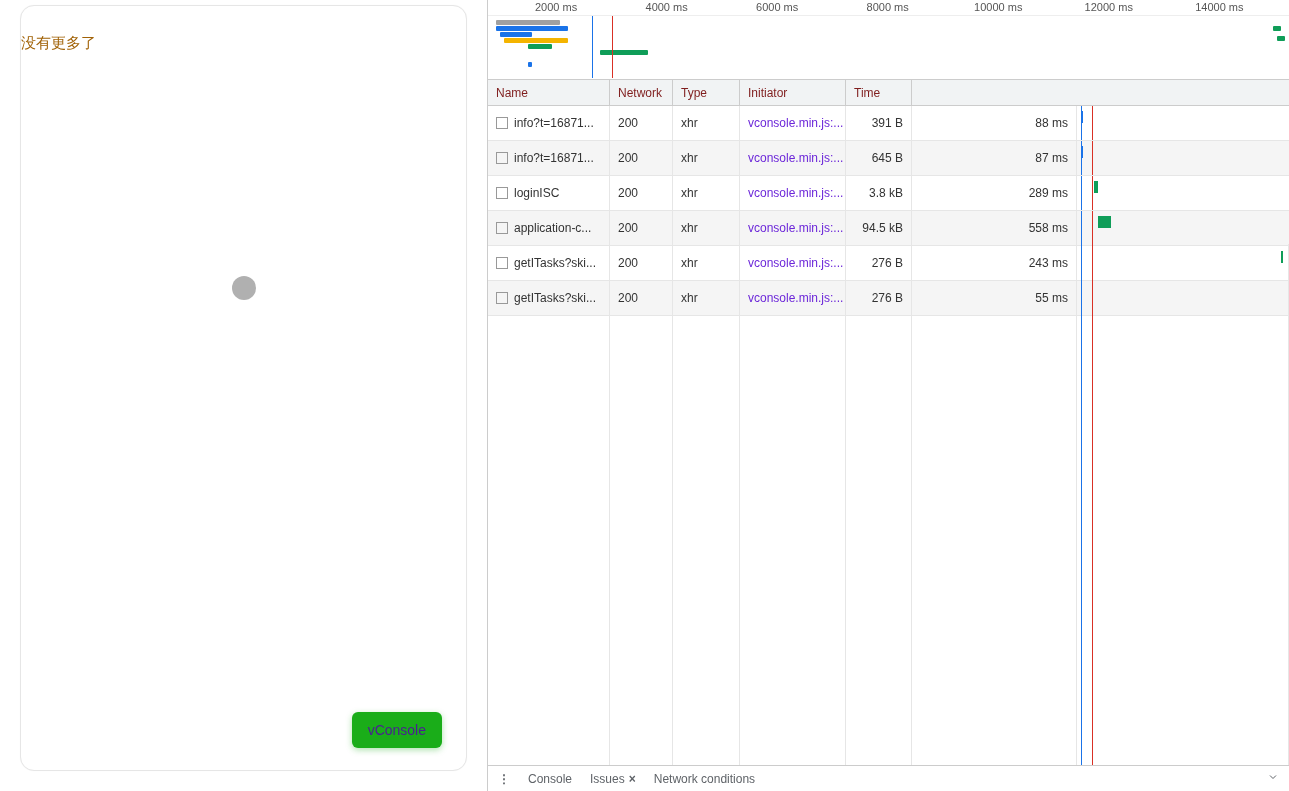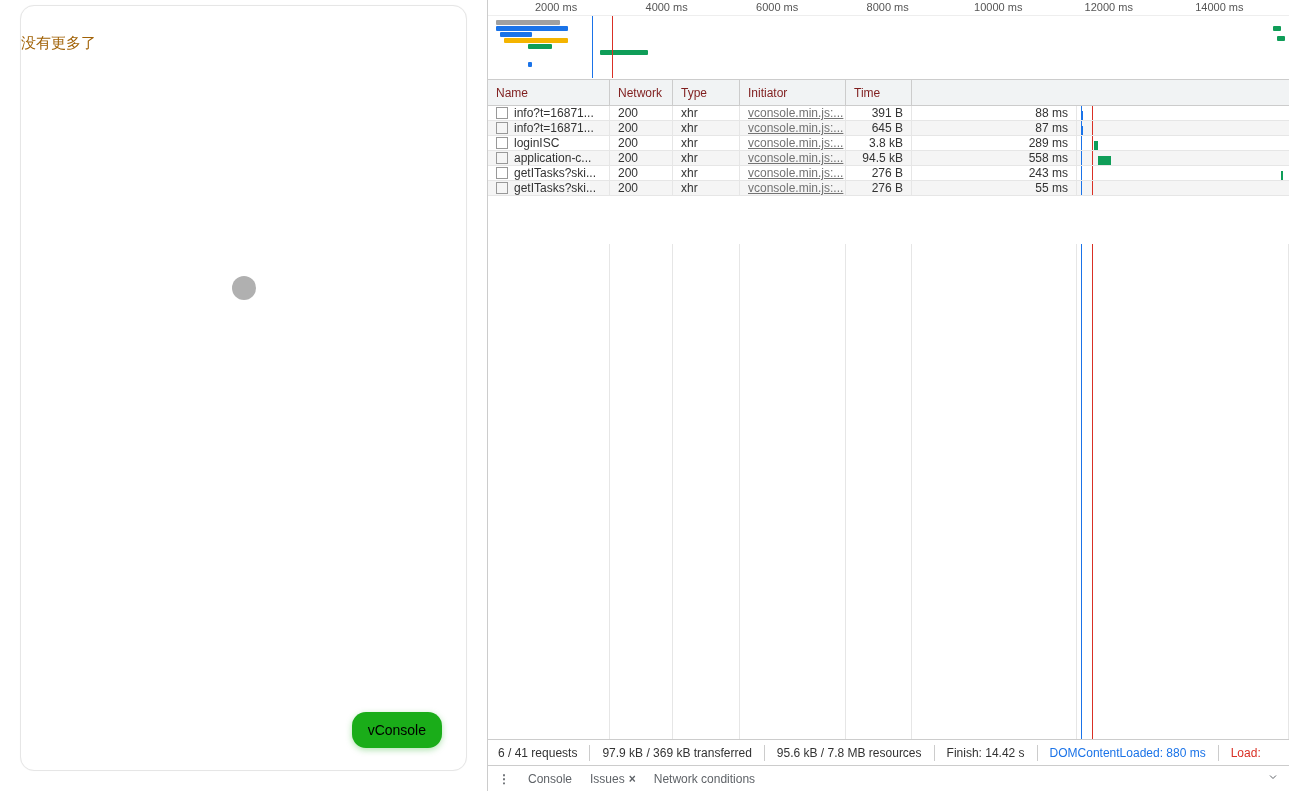--- a/index.html
+++ b/index.html
@@ -6,40 +6,40 @@
 body{display:flex;width:1289px;height:791px;background:#fff;overflow:hidden}
 .mobile-pane{width:487px;height:100%;padding:5px 20px 20px 20px;display:flex;flex-direction:column}
 .mobile-frame{flex:1;border:1px solid #e6e6e6;border-radius:14px;position:relative;background:#fff;box-shadow:0 0 1px rgba(0,0,0,.05)}
 .app-header{display:flex;align-items:center;justify-content:space-between;padding:14px 18px 10px 18px}
 .back-btn{width:28px;height:28px;display:flex;align-items:center;justify-content:center;color:#333;cursor:pointer}
 .app-title{font-size:18px;color:#222;font-weight:500}
 .cal-btn{width:28px;height:28px;display:flex;align-items:center;justify-content:center;cursor:pointer;color:#333}
 .empty-text{color:#a16207;font-size:15px;margin-top:28px}
 .spinner-center{position:absolute;left:50%;top:270px;transform:translate(-50%,0)}
 .spinner{width:24px;height:24px;border-radius:50%;background:#b0b0b0}
-.vconsole-btn{position:absolute;bottom:22px;right:24px;background:#1aad19;color:#000000;border:none;border-radius:14px;padding:10px 16px;font-size:14px;font-weight:500;cursor:pointer;box-shadow:0 2px 6px rgba(26,173,25,.35)}
+.vconsole-btn{position:absolute;bottom:22px;right:24px;background:#1aad19;color:#4c1d95;border:none;border-radius:6px;padding:10px 16px;font-size:14px;font-weight:500;cursor:pointer;box-shadow:0 2px 6px rgba(26,173,25,.35)}
 .devtools-pane{flex:1;height:100%;display:flex;flex-direction:column;border-left:1px solid #ccc;font-size:12px;color:#333}
 .overview{height:80px;border-bottom:1px solid #ccc;position:relative;background:#fff}
 .ov-ticks{height:16px;position:relative;border-bottom:1px solid #eee}
 .ov-tick{position:absolute;top:1px;font-size:11px;color:#555;transform:translateX(-50%)}
 .ov-bars{position:relative;height:62px}
 .ov-bar{position:absolute;height:5px;border-radius:1px}
 .ov-line{position:absolute;top:0;bottom:0;width:1px}
 .table-header{display:flex;background:#f1f3f4;border-bottom:1px solid #ccc;height:26px;align-items:stretch}
 .th{border-right:1px solid #ccc;padding:5px 8px;font-size:12px;color:#7f1d1d;display:flex;align-items:center;position:relative;cursor:pointer}
 .th.last{border-right:none}
 .sort-tri{position:absolute;right:8px;top:50%;transform:translateY(-50%);width:0;height:0;border-left:4px solid transparent;border-right:4px solid transparent;border-bottom:6px solid #555}
 .table-body{flex:1;overflow:auto;position:relative}
-.row{display:flex;height:15px;align-items:center;font-size:12px;border-bottom:1px solid #e6e6e6}
+.row{display:flex;height:35px;align-items:center;font-size:12px;border-bottom:1px solid #e6e6e6}
 .row:nth-child(odd){background:#fff}
 .row:nth-child(even){background:#f5f5f5}
 .td{border-right:1px solid #e6e6e6;padding:0 8px;height:100%;display:flex;align-items:center;overflow:hidden;white-space:nowrap;text-overflow:ellipsis}
 .td.last{border-right:none;position:relative}
 .chk{width:12px;height:12px;border:1px solid #999;margin-right:6px;flex-shrink:0}
-.initiator{color:#737373;text-decoration:underline;cursor:pointer}
+.initiator{color:#6d28d9;cursor:pointer}
 .size-cell,.time-cell{justify-content:flex-end}
 .wf-cell{position:relative}
 .wf-bar{position:absolute;height:12px;top:5px}
 .wf-line{position:absolute;top:0;bottom:0;width:1px}
 .empty-grid{position:absolute;top:0;bottom:0;display:flex;pointer-events:none}
 .empty-grid .col{border-right:1px solid #e6e6e6;height:100%}
 .status-bar{height:26px;border-top:1px solid #ccc;display:flex;align-items:center;padding:0 10px;font-size:12px;color:#333;gap:0}
 .status-seg{padding:0 12px;border-right:1px solid #ccc;height:16px;display:flex;align-items:center}
 .status-seg.first{padding-left:0}
 .dcl{color:#1a73e8}
@@ -221,28 +221,20 @@
         <div class="col col-initiator"></div>
         <div class="col col-size"></div>
         <div class="col col-time"></div>
         <div class="col col-wf" style="position:relative">
         <div class="wf-line" style="left:2%;background:#1a73e8"></div>
         <div class="wf-line" style="left:7%;background:#d93025"></div>
       </div>
     </div>
   </div>
 
-  <div class="status-bar">
-    <span class="status-seg first">6 / 41 requests</span>
-    <span class="status-seg">97.9 kB / 369 kB transferred</span>
-    <span class="status-seg">95.6 kB / 7.8 MB resources</span>
-    <span class="status-seg">Finish: 14.42 s</span>
-    <span class="status-seg dcl">DOMContentLoaded: 880 ms</span>
-    <span class="status-seg load" style="border-right:none">Load:</span>
-  </div>
 
   <div class="drawer-bar">
     <span style="font-weight:bold;color:#5f6368">⋮</span>
     <span class="drawer-item">Console</span>
     <span class="drawer-item">
         <span>Issues</span> 
         <span class="close-x">×</span>
       </span>
     <span class="drawer-item">Network conditions</span>
     <span class="drawer-close">

